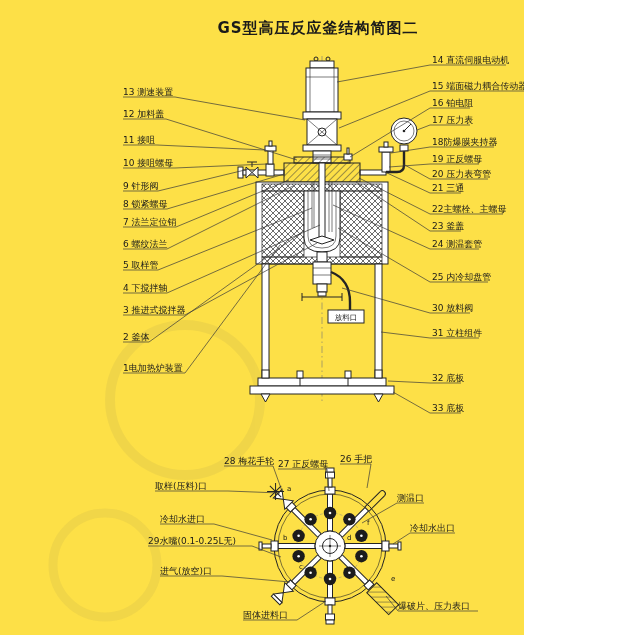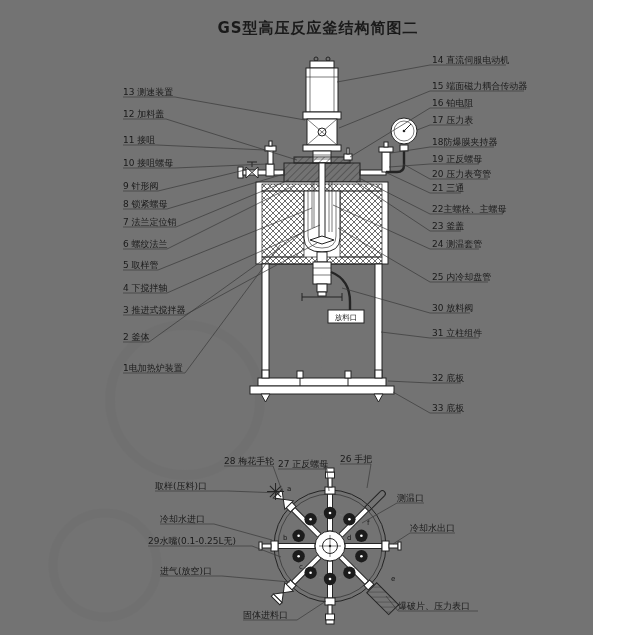--- a/index.html
+++ b/index.html
@@ -1,16 +1,16 @@
 <!DOCTYPE html>
 <html><head>
 <meta charset="utf-8">
 <style>
   html,body{margin:0;padding:0;background:#fff;}
-  .canvas{position:relative;width:593px;height:635px;background:#737373;overflow:hidden;
+  .canvas{position:relative;width:524px;height:635px;background:#fde047;overflow:hidden;
           font-family:"DejaVu Sans",sans-serif;}
   svg{display:block;}
   text{fill:#1a1a1a;font-family:"DejaVu Sans",sans-serif;}
   .lbl{font-size:9px;}
   .ltr{font-size:7px;}
   .title{font-size:15px;font-weight:bold;letter-spacing:1px;}
   .boxlbl{font-size:7.5px;}
   .ld{fill:none;stroke:#3a3a3a;stroke-width:0.7;}
   .dr{fill:none;stroke:#242424;stroke-width:1;}
   .drf{fill:#fff;stroke:#242424;stroke-width:1;}

